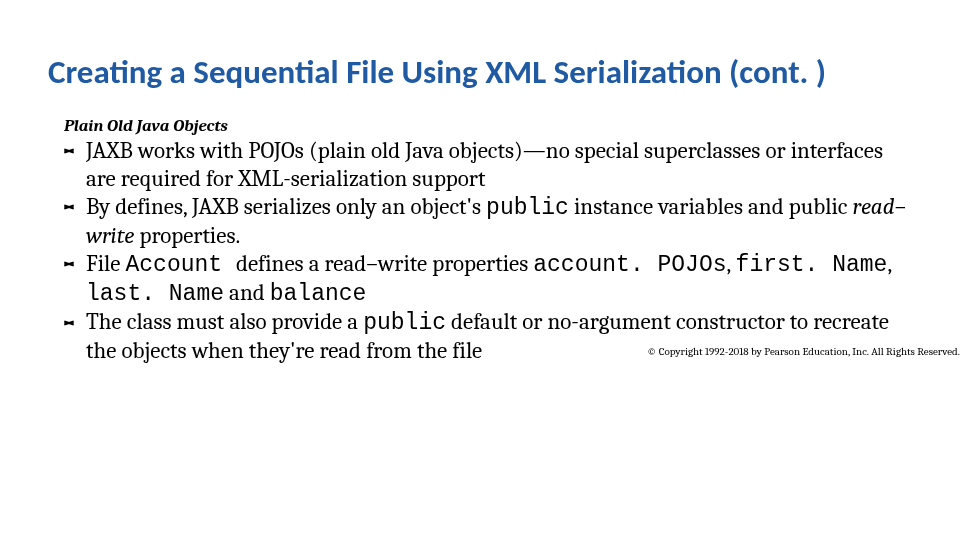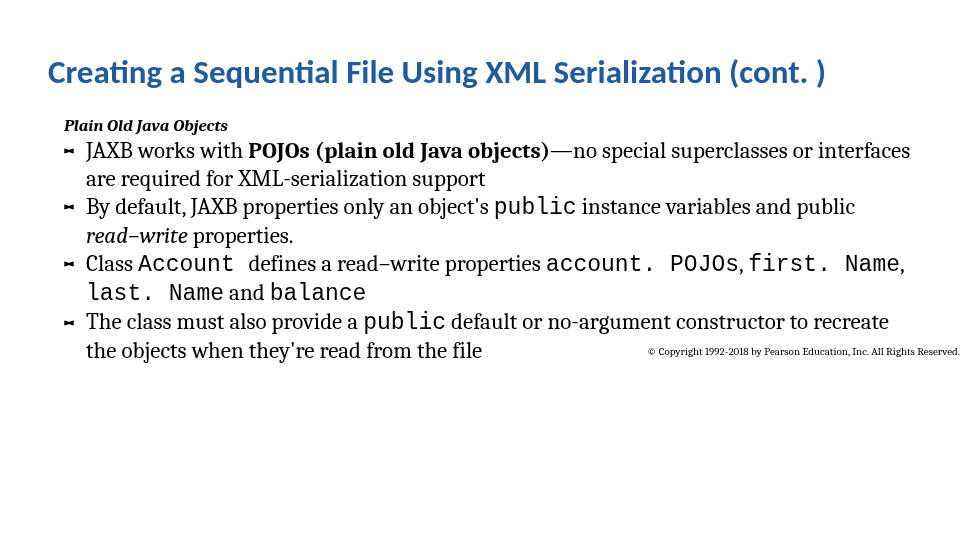--- a/index.html
+++ b/index.html
@@ -59,21 +59,21 @@
   ul.body li::after {
     content: "";
     position: absolute;
     left: 0;
     top: 0.58em;
     width: 10px;
     height: 2px;
     background: #000;
     transform: rotate(-18deg);
   }
-  .b { font-weight: 700; }
+  .b { font-weight: 400; }
   .i { font-style: italic; }
   .code { font-family: "Courier New", Courier, monospace; margin-top: 33px; }
   .footer {
     position: absolute;
     left: 0;
     right: 0;
     bottom: 26px;
     text-align: right;
     font-family: Cambria, Georgia, serif;
     font-size: 11px;
@@ -85,24 +85,24 @@
 
 <div class="slide">
   <div class="title">Creating a Sequential File Using XML Serialization (cont. )</div>
   <div class="subhead">Plain Old Java Objects</div>
 
   <ul class="body">
     <li>
       <span>JAXB works with </span><span class="b">POJOs (plain old Java objects)</span><span>—no special superclasses or interfaces are required for XML-serialization support</span>
     </li>
     <li>
-      <span>By default, JAXB properties only an object's </span><span class="code">public</span><span> instance variables and public </span><span class="i">read–write</span><span> properties.</span>
+      <span>By defines, JAXB serializes only an object's </span><span class="code">public</span><span> instance variables and public </span><span class="i">read–write</span><span> properties.</span>
     </li>
     <li>
-      <span>Class </span><span class="code">Account </span><span> defines a read–write properties </span><span class="code">account. POJOs</span><span>, </span><span class="code">first. Name</span><span>, </span><span class="code">last. Name</span><span> and </span><span class="code">balance</span>
+      <span>File </span><span class="code">Account </span><span> defines a read–write properties </span><span class="code">account. POJOs</span><span>, </span><span class="code">first. Name</span><span>, </span><span class="code">last. Name</span><span> and </span><span class="code">balance</span>
     </li>
     <li>
       <span>The class must also provide a </span><span class="code">public</span><span> default or no-argument constructor to recreate the objects when they're read from the file</span>
     </li>
   </ul>
 
   <div class="footer">© Copyright 1992-2018 by Pearson Education, Inc. All Rights Reserved.</div>
 </div>
 
 </body></html>

